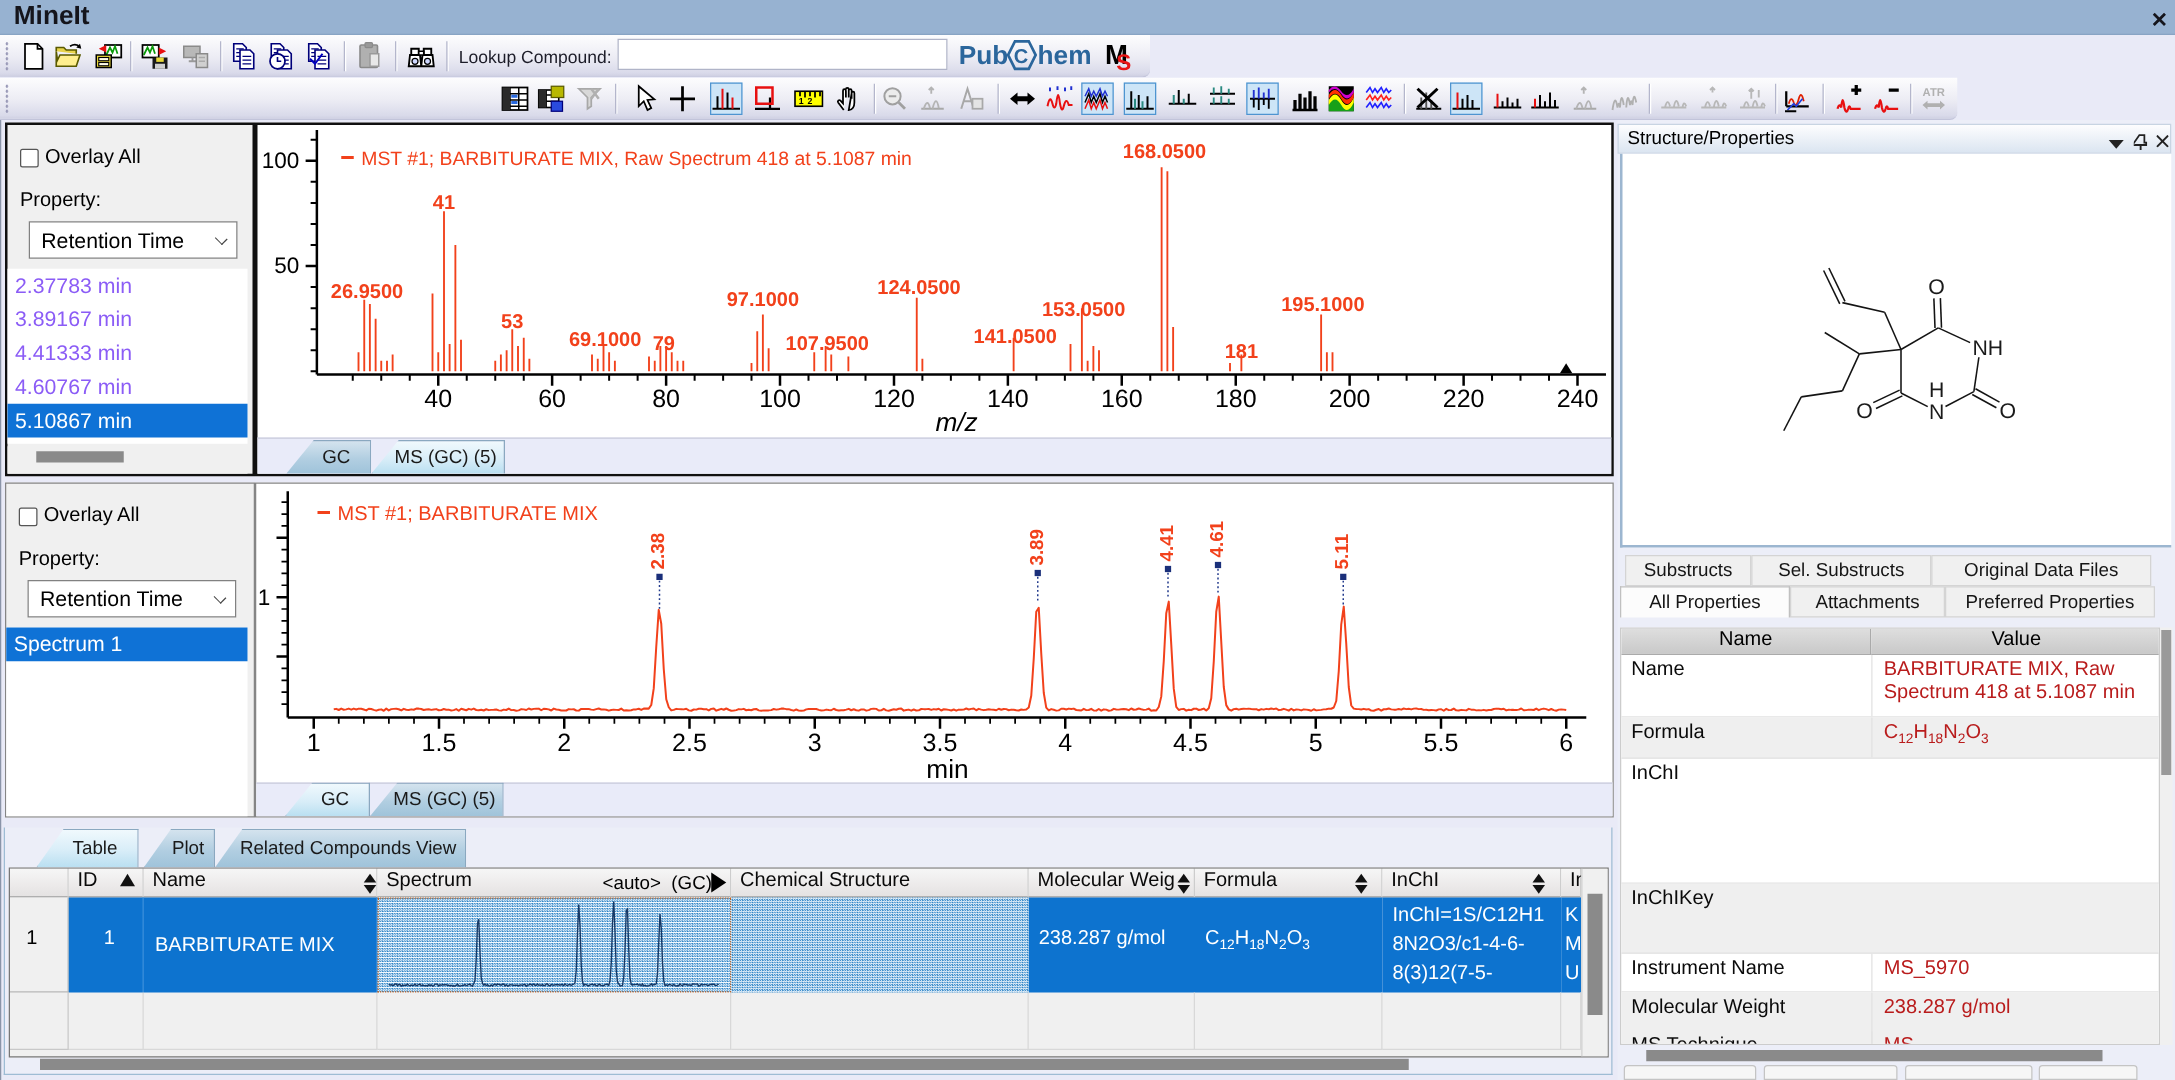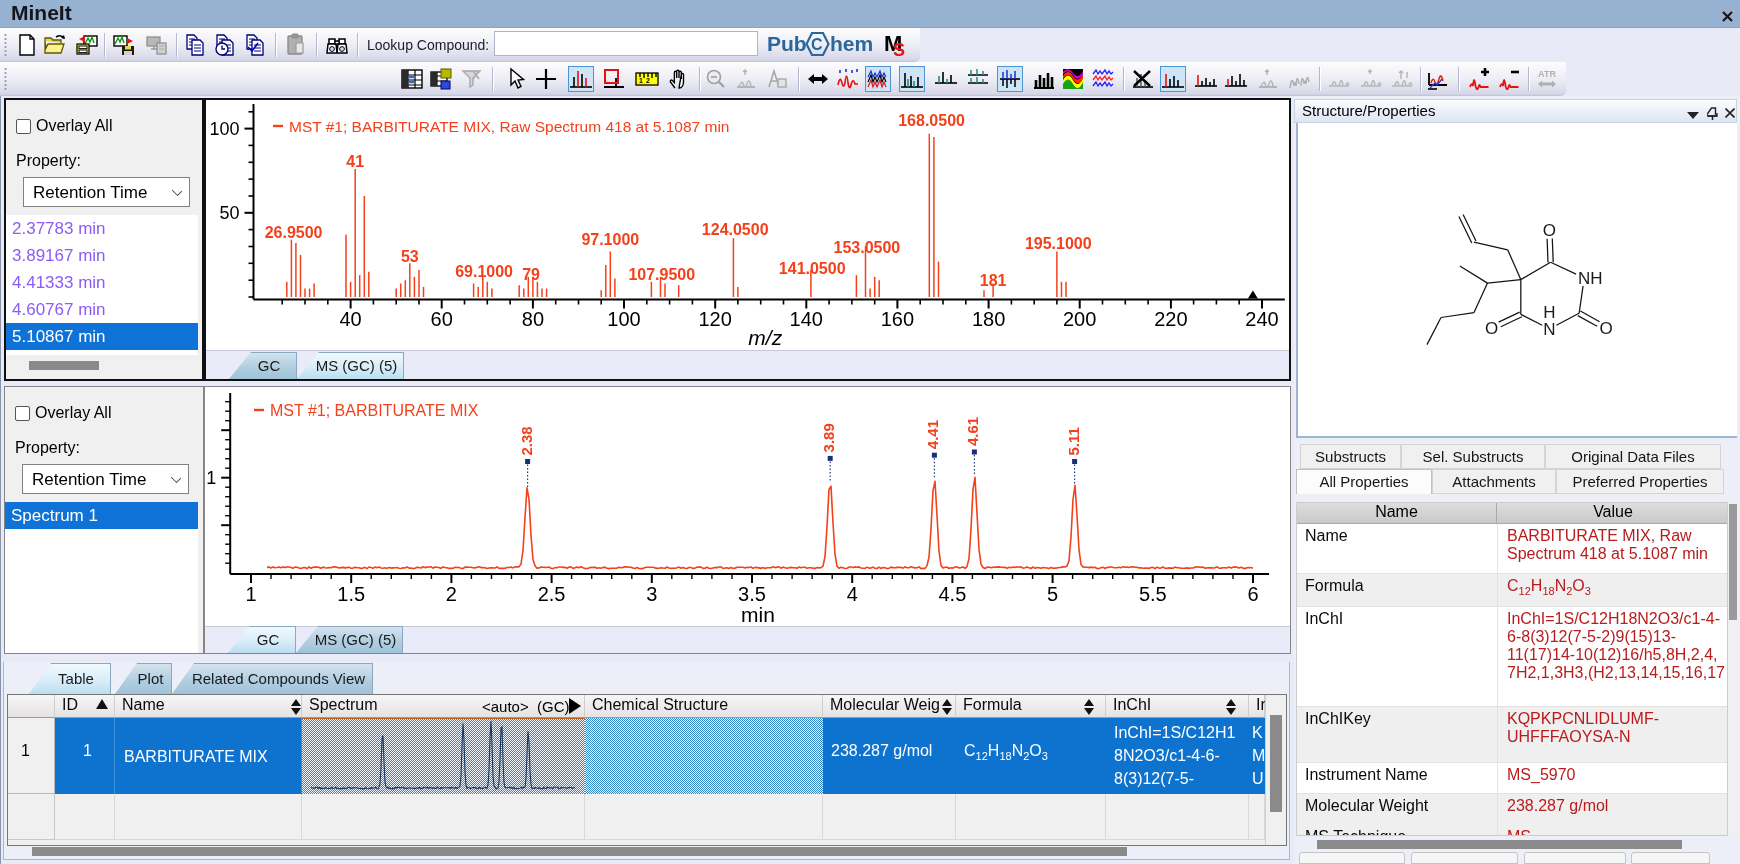--- a/index.html
+++ b/index.html
@@ -828,25 +828,23 @@
 <div class="prow " style="top:21px; height:50px;">
         <div class="n">Name</div>
         <div class="v">BARBITURATE MIX, Raw<br>Spectrum 418 at 5.1087 min</div>
       </div>
 <div class="prow gray" style="top:71px; height:33px;">
         <div class="n">Formula</div>
         <div class="v">C<sub>12</sub>H<sub>18</sub>N<sub>2</sub>O<sub>3</sub></div>
       </div>
 <div class="prow " style="top:104px; height:100px;">
         <div class="n">InChI</div>
-        <div class="v">InChI=1S/C12H18N2O3/c1-4-<br>6-8(3)12(7-5-2)9(15)13-<br>11(17)14-10(12)16/h5,8H,2,4,<br>7H2,1,3H3,(H2,13,14,15,16,17</div>
       </div>
 <div class="prow gray" style="top:204px; height:56px;">
         <div class="n">InChIKey</div>
-        <div class="v">KQPKPCNLIDLUMF-<br>UHFFFAOYSA-N</div>
       </div>
 <div class="prow " style="top:260px; height:31px;">
         <div class="n">Instrument Name</div>
         <div class="v">MS_5970</div>
       </div>
 <div class="prow gray" style="top:291px; height:44px;">
         <div class="n">Molecular Weight</div>
         <div class="v">238.287 g/mol</div>
       </div>
 <div class="prow " style="top:322px; height:30px;">

